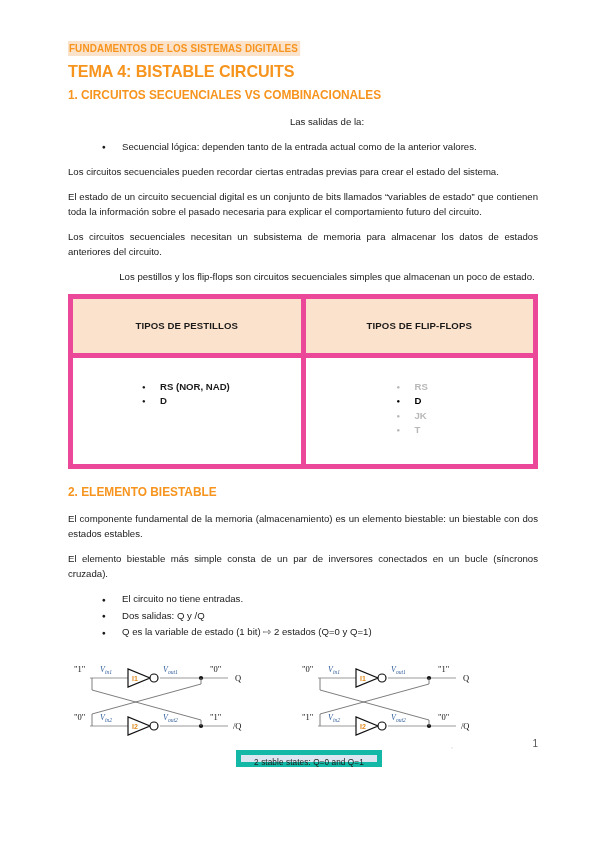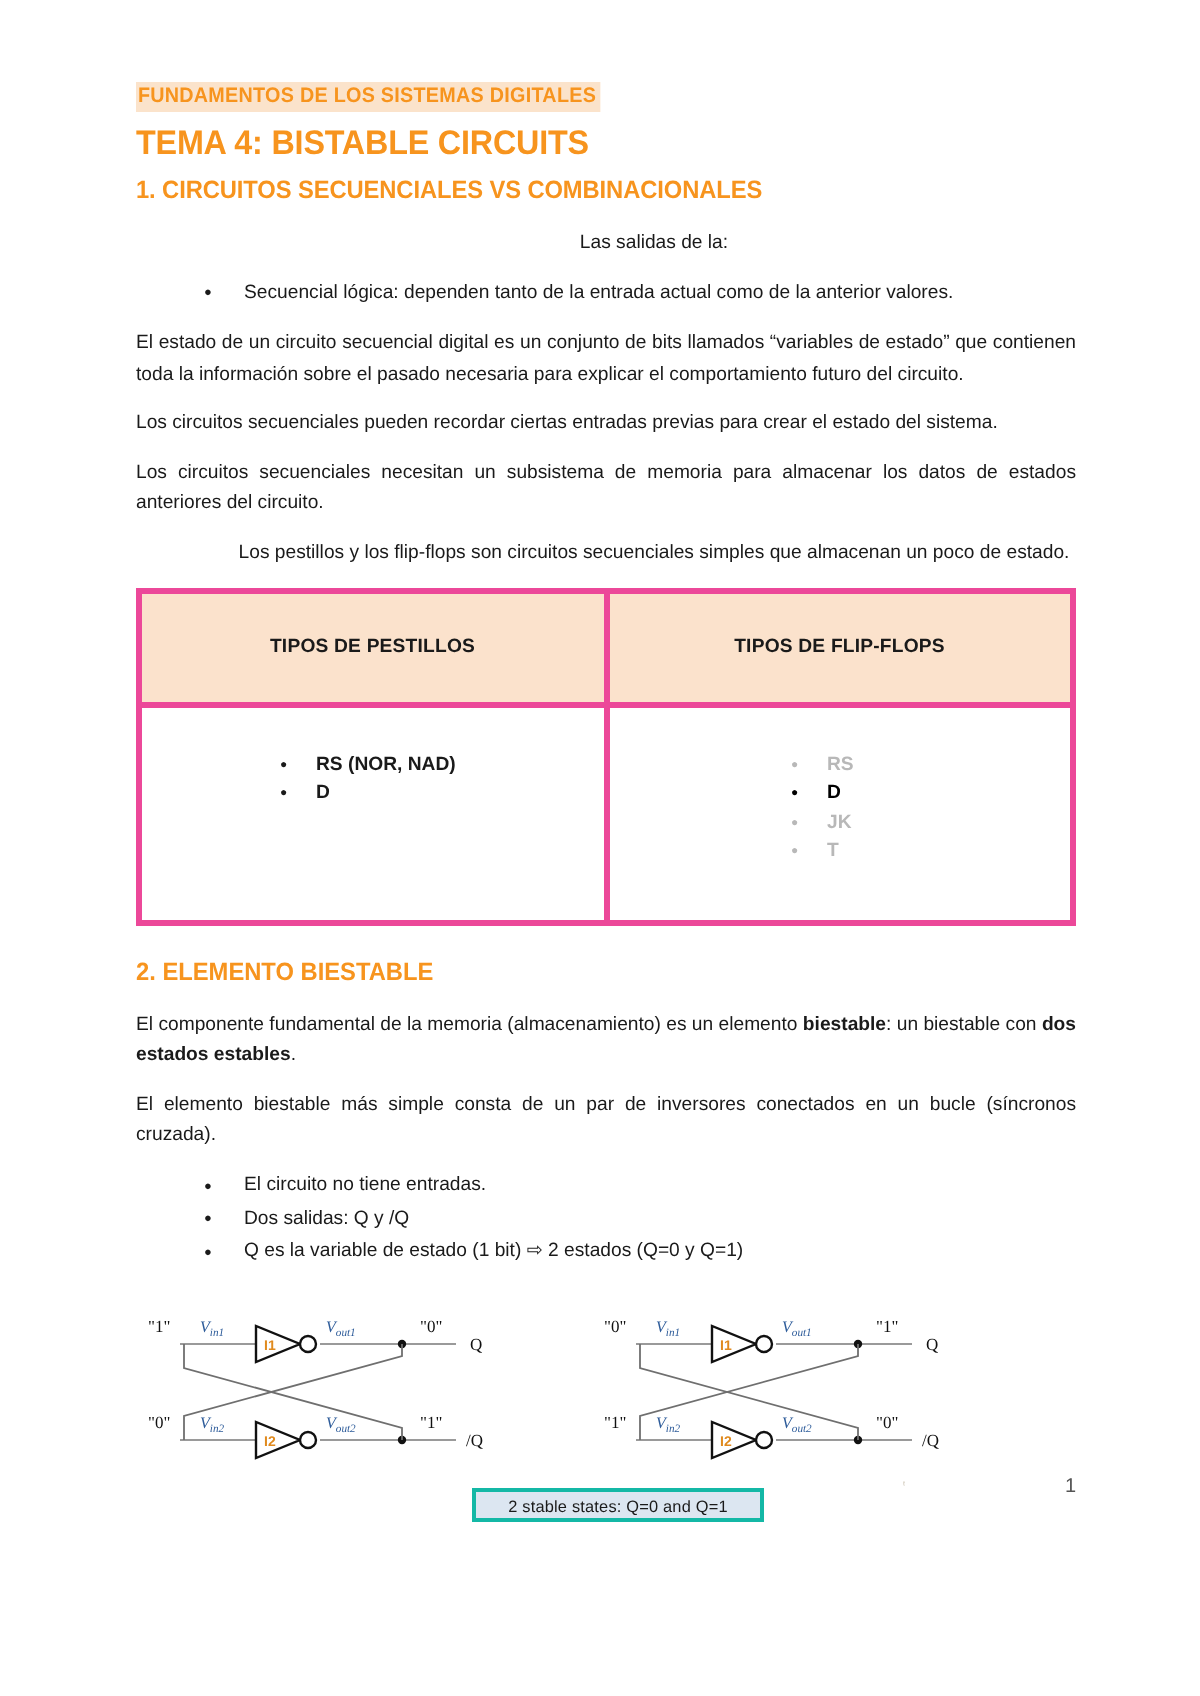--- a/index.html
+++ b/index.html
@@ -72,21 +72,21 @@
 
   
   p.body {
     font-size: 9.6px;
     line-height: 15.6px;
     margin: 0 0 9px 0;
     text-align: justify;
     color: #1a1a1a;
   }
   p.body.nojust { text-align: center; margin-left: 48px; }
-  .b { font-weight: bold; margin-top: 28px; }
+  .b { font-weight: normal; margin-top: 28px; }
 
   ul.bullets {
     margin: 2px 0 9px 0;
     padding: 0 0 0 34px;
     list-style: none;
   }
   ul.bullets li {
     font-size: 9.6px;
     line-height: 16.5px;
     position: relative;
@@ -104,21 +104,21 @@
   }
 
   
   table.types {
     width: 100%;
     border-collapse: collapse;
     margin: 9px 0 0 0;
     table-layout: fixed;
   }
   table.types td, table.types th {
-    border: 3px solid #ec4899;
+    border: 5px solid #ec4899;
     padding: 15px;
   }
   table.types th {
     background: #FBE2CC;
     font-size: 9.6px;
     font-weight: bold;
     letter-spacing: 0.1px;
     height: 24px;
     text-align: center;
     color: #1a1a1a;
@@ -163,21 +163,21 @@
   }
   .figure svg { display: block; }
 
   .caption-box {
     position: absolute;
     left: 168px;
     top: 100px;
     width: 146px;
     height: 17px;
     background: #DCE6F1;
-    border: 2px solid #14b8a6;
+    border: 5px solid #14b8a6;
     box-sizing: border-box;
     text-align: center;
     font-size: 8.2px;
     line-height: 15px;
     color: #1a1a1a;
     letter-spacing: 0.1px;
   }
 
   .smudge {
     position: absolute;
@@ -206,22 +206,22 @@
   <h1 class="h-title">TEMA 4: BISTABLE CIRCUITS</h1>
 
   <h2 class="h-section">1. CIRCUITOS SECUENCIALES VS COMBINACIONALES</h2>
 
   <p class="body nojust">Las salidas de la:</p>
 
   <ul class="bullets">
     <li>Secuencial lógica: dependen tanto de la entrada actual como de la anterior valores.</li>
   </ul>
 
+  <p class="body">Los circuitos secuenciales pueden recordar ciertas entradas previas para crear el estado del sistema.</p>
   <p class="body">El estado de un circuito secuencial digital es un conjunto de bits llamados “variables de estado” que contienen toda la información sobre el pasado necesaria para explicar el comportamiento futuro del circuito.</p>
-  <p class="body">Los circuitos secuenciales pueden recordar ciertas entradas previas para crear el estado del sistema.</p>
   <p class="body">Los circuitos secuenciales necesitan un subsistema de memoria para almacenar los datos de estados anteriores del circuito.</p>
   <p class="body nojust">Los pestillos y los flip-flops son circuitos secuenciales simples que almacenan un poco de estado.</p>
 
   <table class="types">
     <thead>
       <tr>
         <th>TIPOS DE PESTILLOS</th>
         <th>TIPOS DE FLIP-FLOPS</th>
       </tr>
     </thead>

